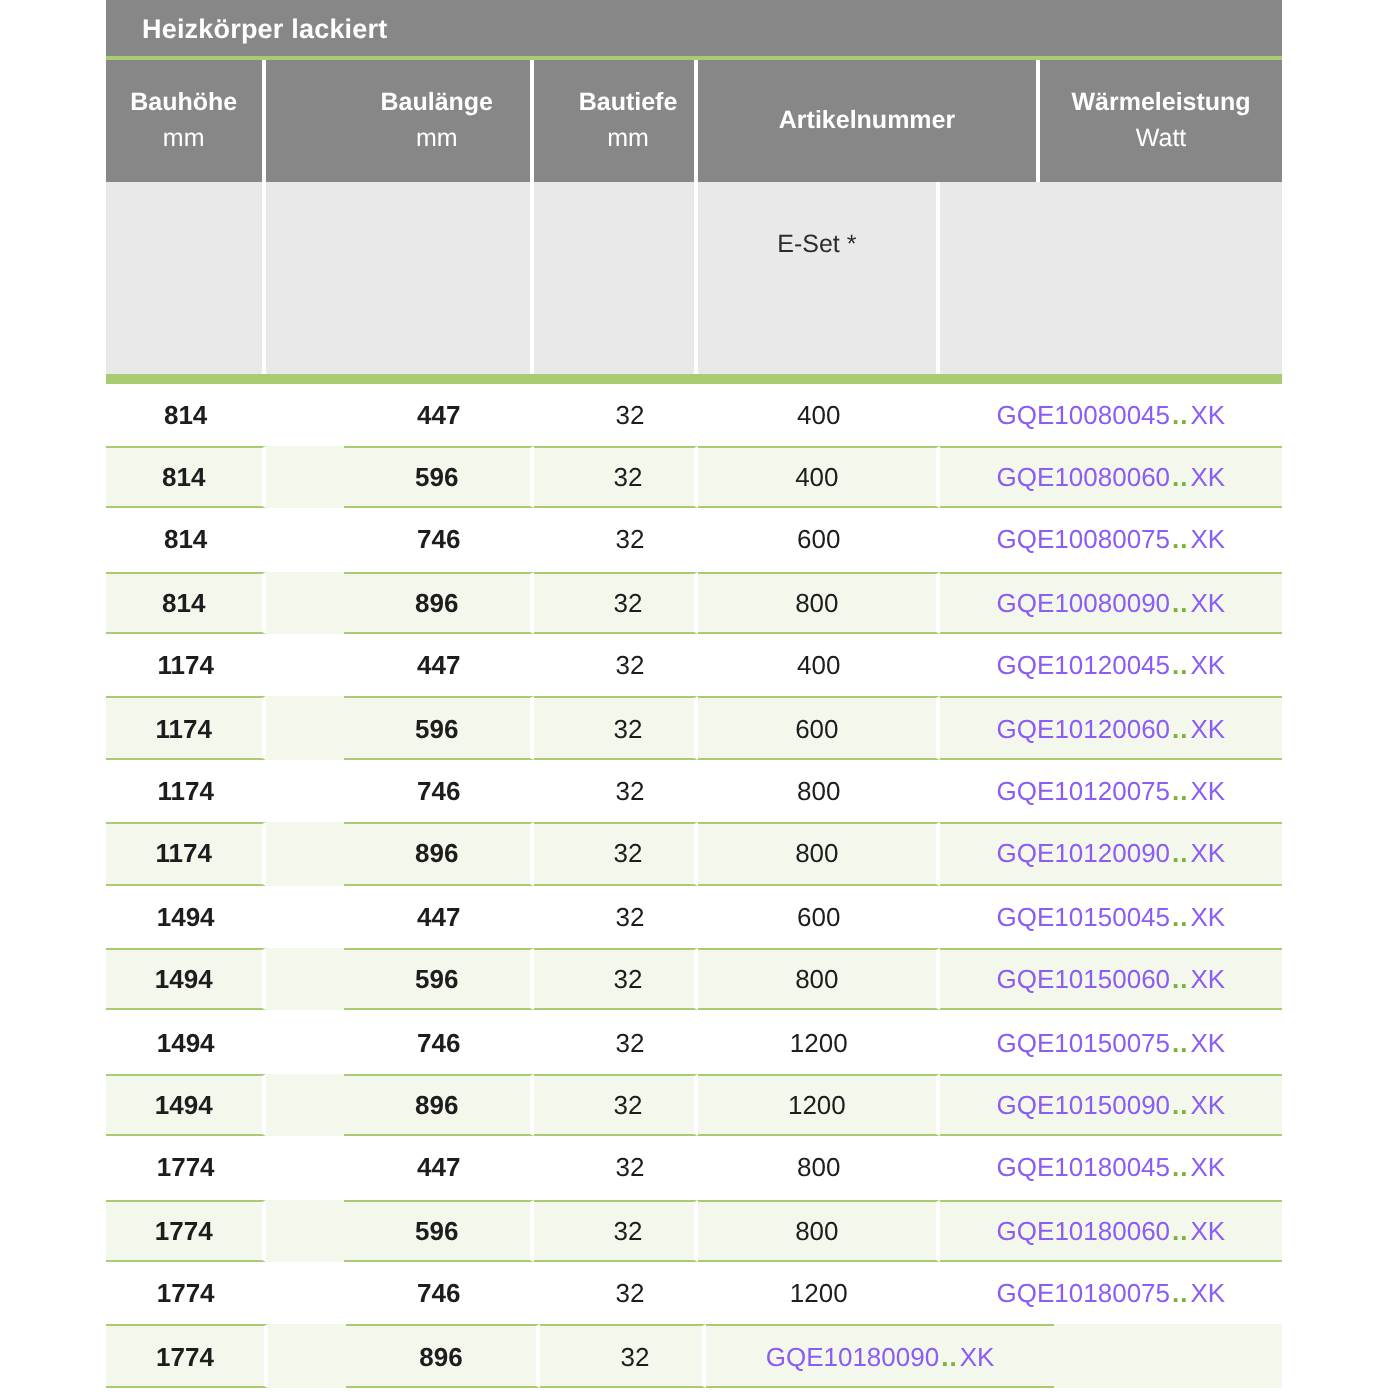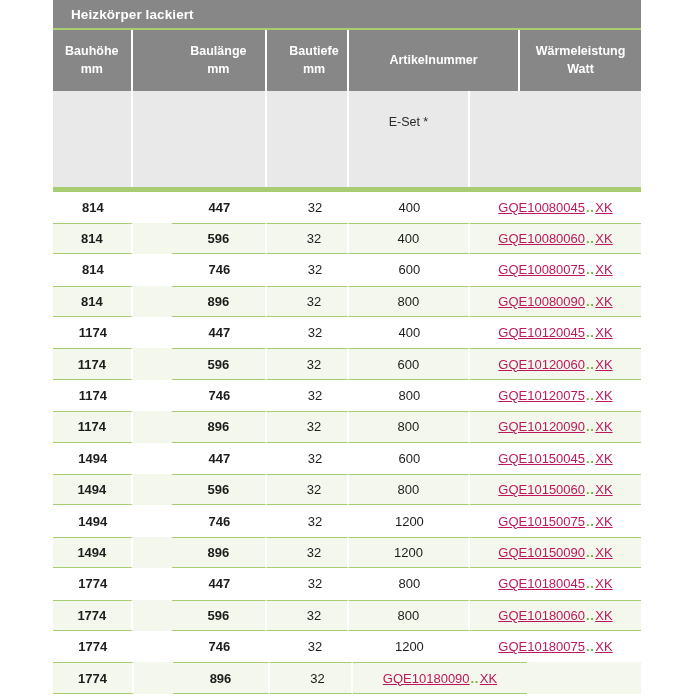--- a/index.html
+++ b/index.html
@@ -56,21 +56,21 @@
     display: flex;
     flex-direction: column;
     align-items: center;
     justify-content: center;
     line-height: 1.45;
     box-sizing: border-box;
     text-align: center;
     border-right: 2px solid #ffffff;
   }
   .head-cell:last-child { border-right: none; }
-  .head-cell .unit { font-weight: 700; }
+  .head-cell .unit { font-weight: 400; }
 
   
   .sub-band {
     display: flex;
     height: 96px;
     background: #e9e9e9;
   }
   .sub-cell {
     background: #e9e9e9;
     box-sizing: border-box;
@@ -121,21 +121,21 @@
   .c3 { width: 83px; padding-left: 14px; }
   .c4 { width: 123px; }
   .c5 { width: 174px; }
 
   .art-dots {
     color: #7ab436;
     font-weight: 700;
     letter-spacing: 0.5px;
     padding: 0 1px;
   }
-  .art-pre, .art-post { color: #be185d; text-decoration: underline; }
+  .art-pre, .art-post { color: #8b5cf6; }
 </style>
 </head>
 <body>
 
 <div id="table-wrap">
 
   <div class="title-bar">
     <span class="title-text">Heizkörper lackiert</span>
   </div>
 

